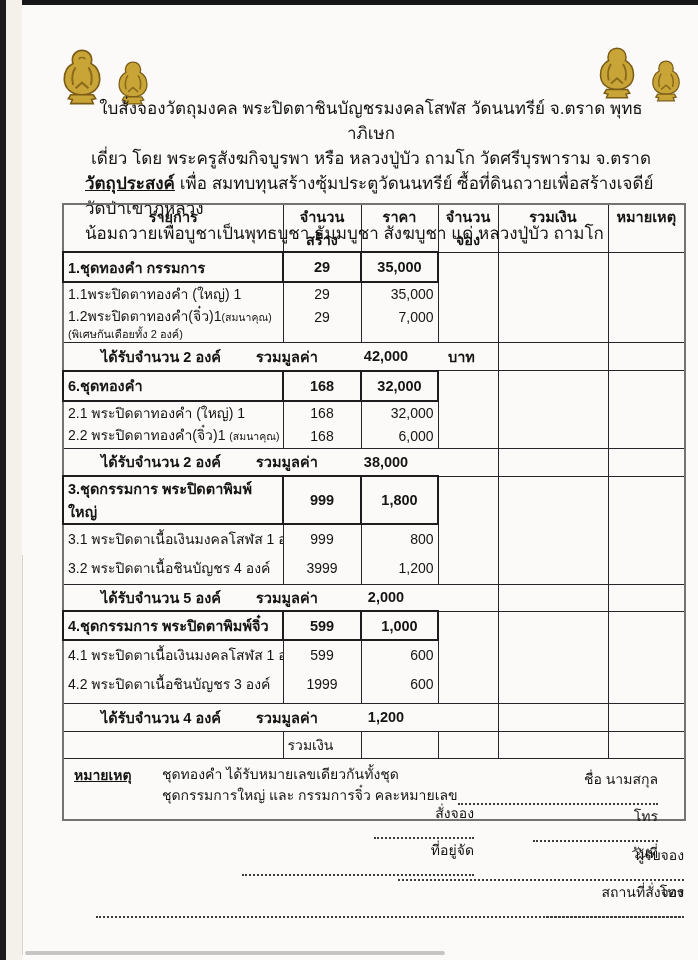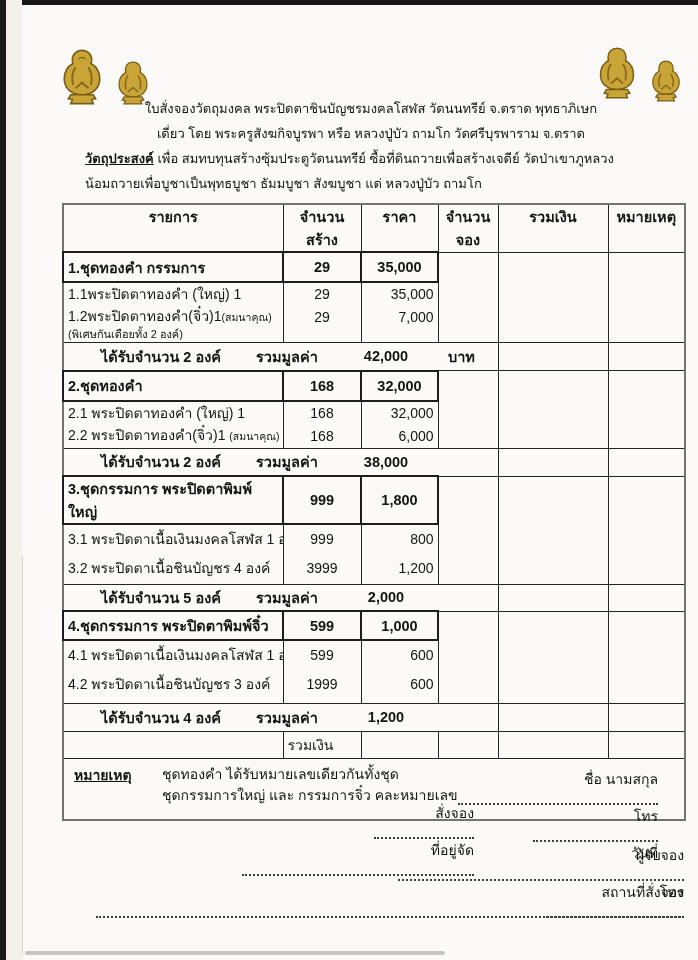--- a/index.html
+++ b/index.html
@@ -18,21 +18,21 @@
   .edge-top{position:absolute;left:0;top:0;width:698px;height:5px;background:#17171a;}
   .edge-left{position:absolute;left:0;top:0;width:6px;height:960px;background:#1b1b1e;}
   .edge-left-cream{position:absolute;left:6px;top:0;width:16px;height:960px;background:#f3f1e9;}
   .edge-fold{position:absolute;left:22px;top:555px;width:1px;height:400px;background:#d7d4cc;}
   .edge-bottom{position:absolute;left:25px;top:951px;width:420px;height:4px;background:#9a999b;opacity:.55;border-radius:2px;}
 
   
   .amulet{position:absolute;}
 
   
-  .hdr{position:absolute;left:85px;top:96px;width:572px;font-size:13px;line-height:25px;}
+  .hdr{position:absolute;left:85px;top:96px;width:572px;font-size:17px;line-height:25px;}
   .hdr .c{text-align:center;}
   .hdr .purpose{font-weight:bold;text-decoration:underline;}
 
   
   table.order{
     position:absolute;left:62px;top:203px;
     width:622px;border-collapse:collapse;table-layout:fixed;
     font-size:14px;
   }
   table.order td,table.order th{
@@ -165,21 +165,21 @@
             <span class="s2">รวมมูลค่า</span>
             <span class="s3">42,000</span>
             <span class="s4">บาท</span>
           </div>
         </td>
         <td></td>
         <td></td>
       </tr>
 
       <tr class="sec-title" style="height:30px">
-        <td class="bx">2.ชุดทองคำ</td>
+        <td class="bx">6.ชุดทองคำ</td>
         <td class="bx c-num">168</td>
         <td class="bx c-num">32,000</td>
         <td rowspan="2"></td>
         <td rowspan="2"></td>
         <td rowspan="2"></td>
       </tr>
       <tr class="sec-items" style="height:43px">
         <td>
           <div class="item-line"><span>2.1 พระปิดตาทองคำ (ใหญ่) 1</span><span class="sm"></span></div>
           <div class="item-line" style="line-height:19px"><span>2.2 พระปิดตาทองคำ(จิ๋ว)1</span> <span class="sm">(สมนาคุณ)</span></div>

